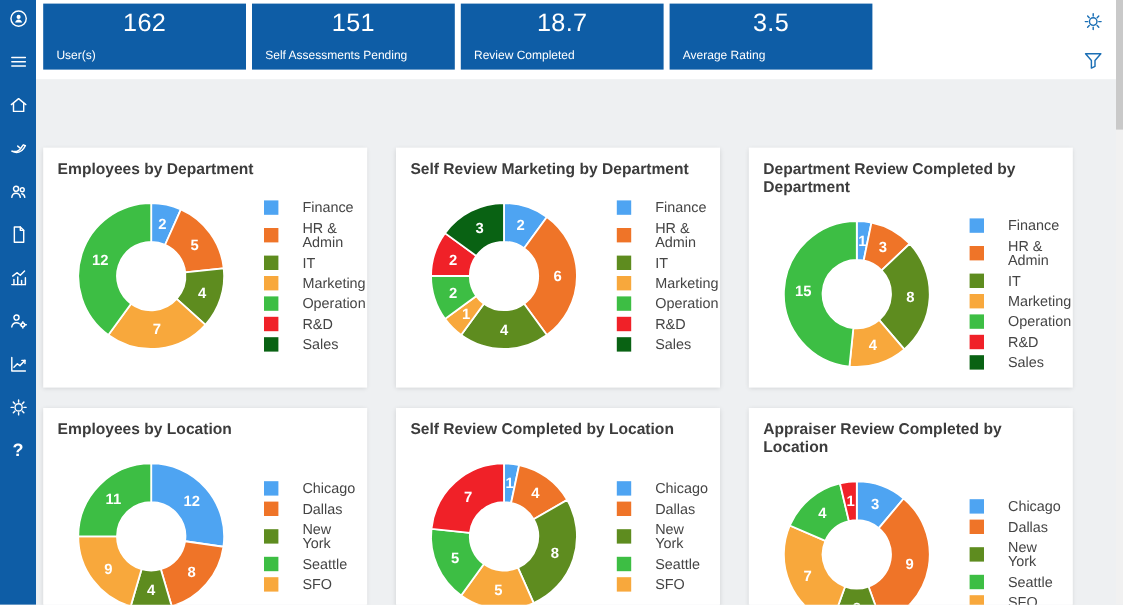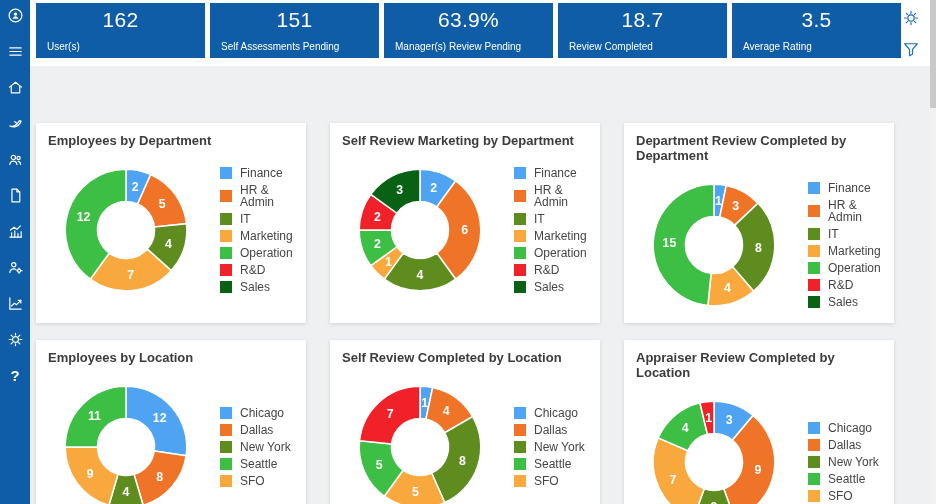--- a/index.html
+++ b/index.html
@@ -32,21 +32,21 @@
     position:absolute;left:36px;top:75px;
     display:grid;grid-template-columns:repeat(3,270px);grid-auto-rows:200px;
     column-gap:24px;row-gap:17px;margin-top:48px;
   }
   .chart-card{background:#fff;box-shadow:0 1px 4px rgba(0,0,0,.13);padding:9px 12px;box-sizing:border-box;}
   .chart-title{font-size:13px;font-weight:700;color:#3c3c3c;margin:1px 0 2px 0;}
   .chart-body{display:flex;align-items:center;height:160px;}
   svg.donut{width:152px;height:152px;flex:none;margin-left:2px;}
   .slice-label{fill:#ffffff;font-size:13px;font-weight:700;font-family:"Liberation Sans",sans-serif;}
   .legend{margin-left:18px;display:flex;flex-direction:column;gap:5px;}
-  .legend-item{display:flex;align-items:center;gap:8px;font-size:12px;color:#454545;line-height:12px;}
+  .legend-item{display:flex;align-items:center;gap:20px;font-size:12px;color:#454545;line-height:12px;}
   .swatch{width:12px;height:12px;flex:none;}
 </style>
 </head>
 <body>
 
 <nav class="sidebar">
   <span class="side-icon">
     <svg viewBox="0 0 24 24">
         <circle cx="12" cy="12" r="9"></circle>
         <circle cx="12" cy="10" r="2.4" fill="#fff" stroke="none"></circle>
@@ -119,24 +119,20 @@
 
 <header class="header">
   <div class="kpi-row">
     <div class="kpi">
       <div class="kpi-value">162</div>
       <div class="kpi-label">User(s)</div>
     </div>
     <div class="kpi">
       <div class="kpi-value">151</div>
       <div class="kpi-label">Self Assessments Pending</div>
-    </div>
-    <div class="kpi">
-      <div class="kpi-value">63.9%</div>
-      <div class="kpi-label">Manager(s) Review Pending</div>
     </div>
     <div class="kpi">
       <div class="kpi-value">18.7</div>
       <div class="kpi-label">Review Completed</div>
     </div>
     <div class="kpi">
       <div class="kpi-value">3.5</div>
       <div class="kpi-label">Average Rating</div>
     </div>
   </div>

